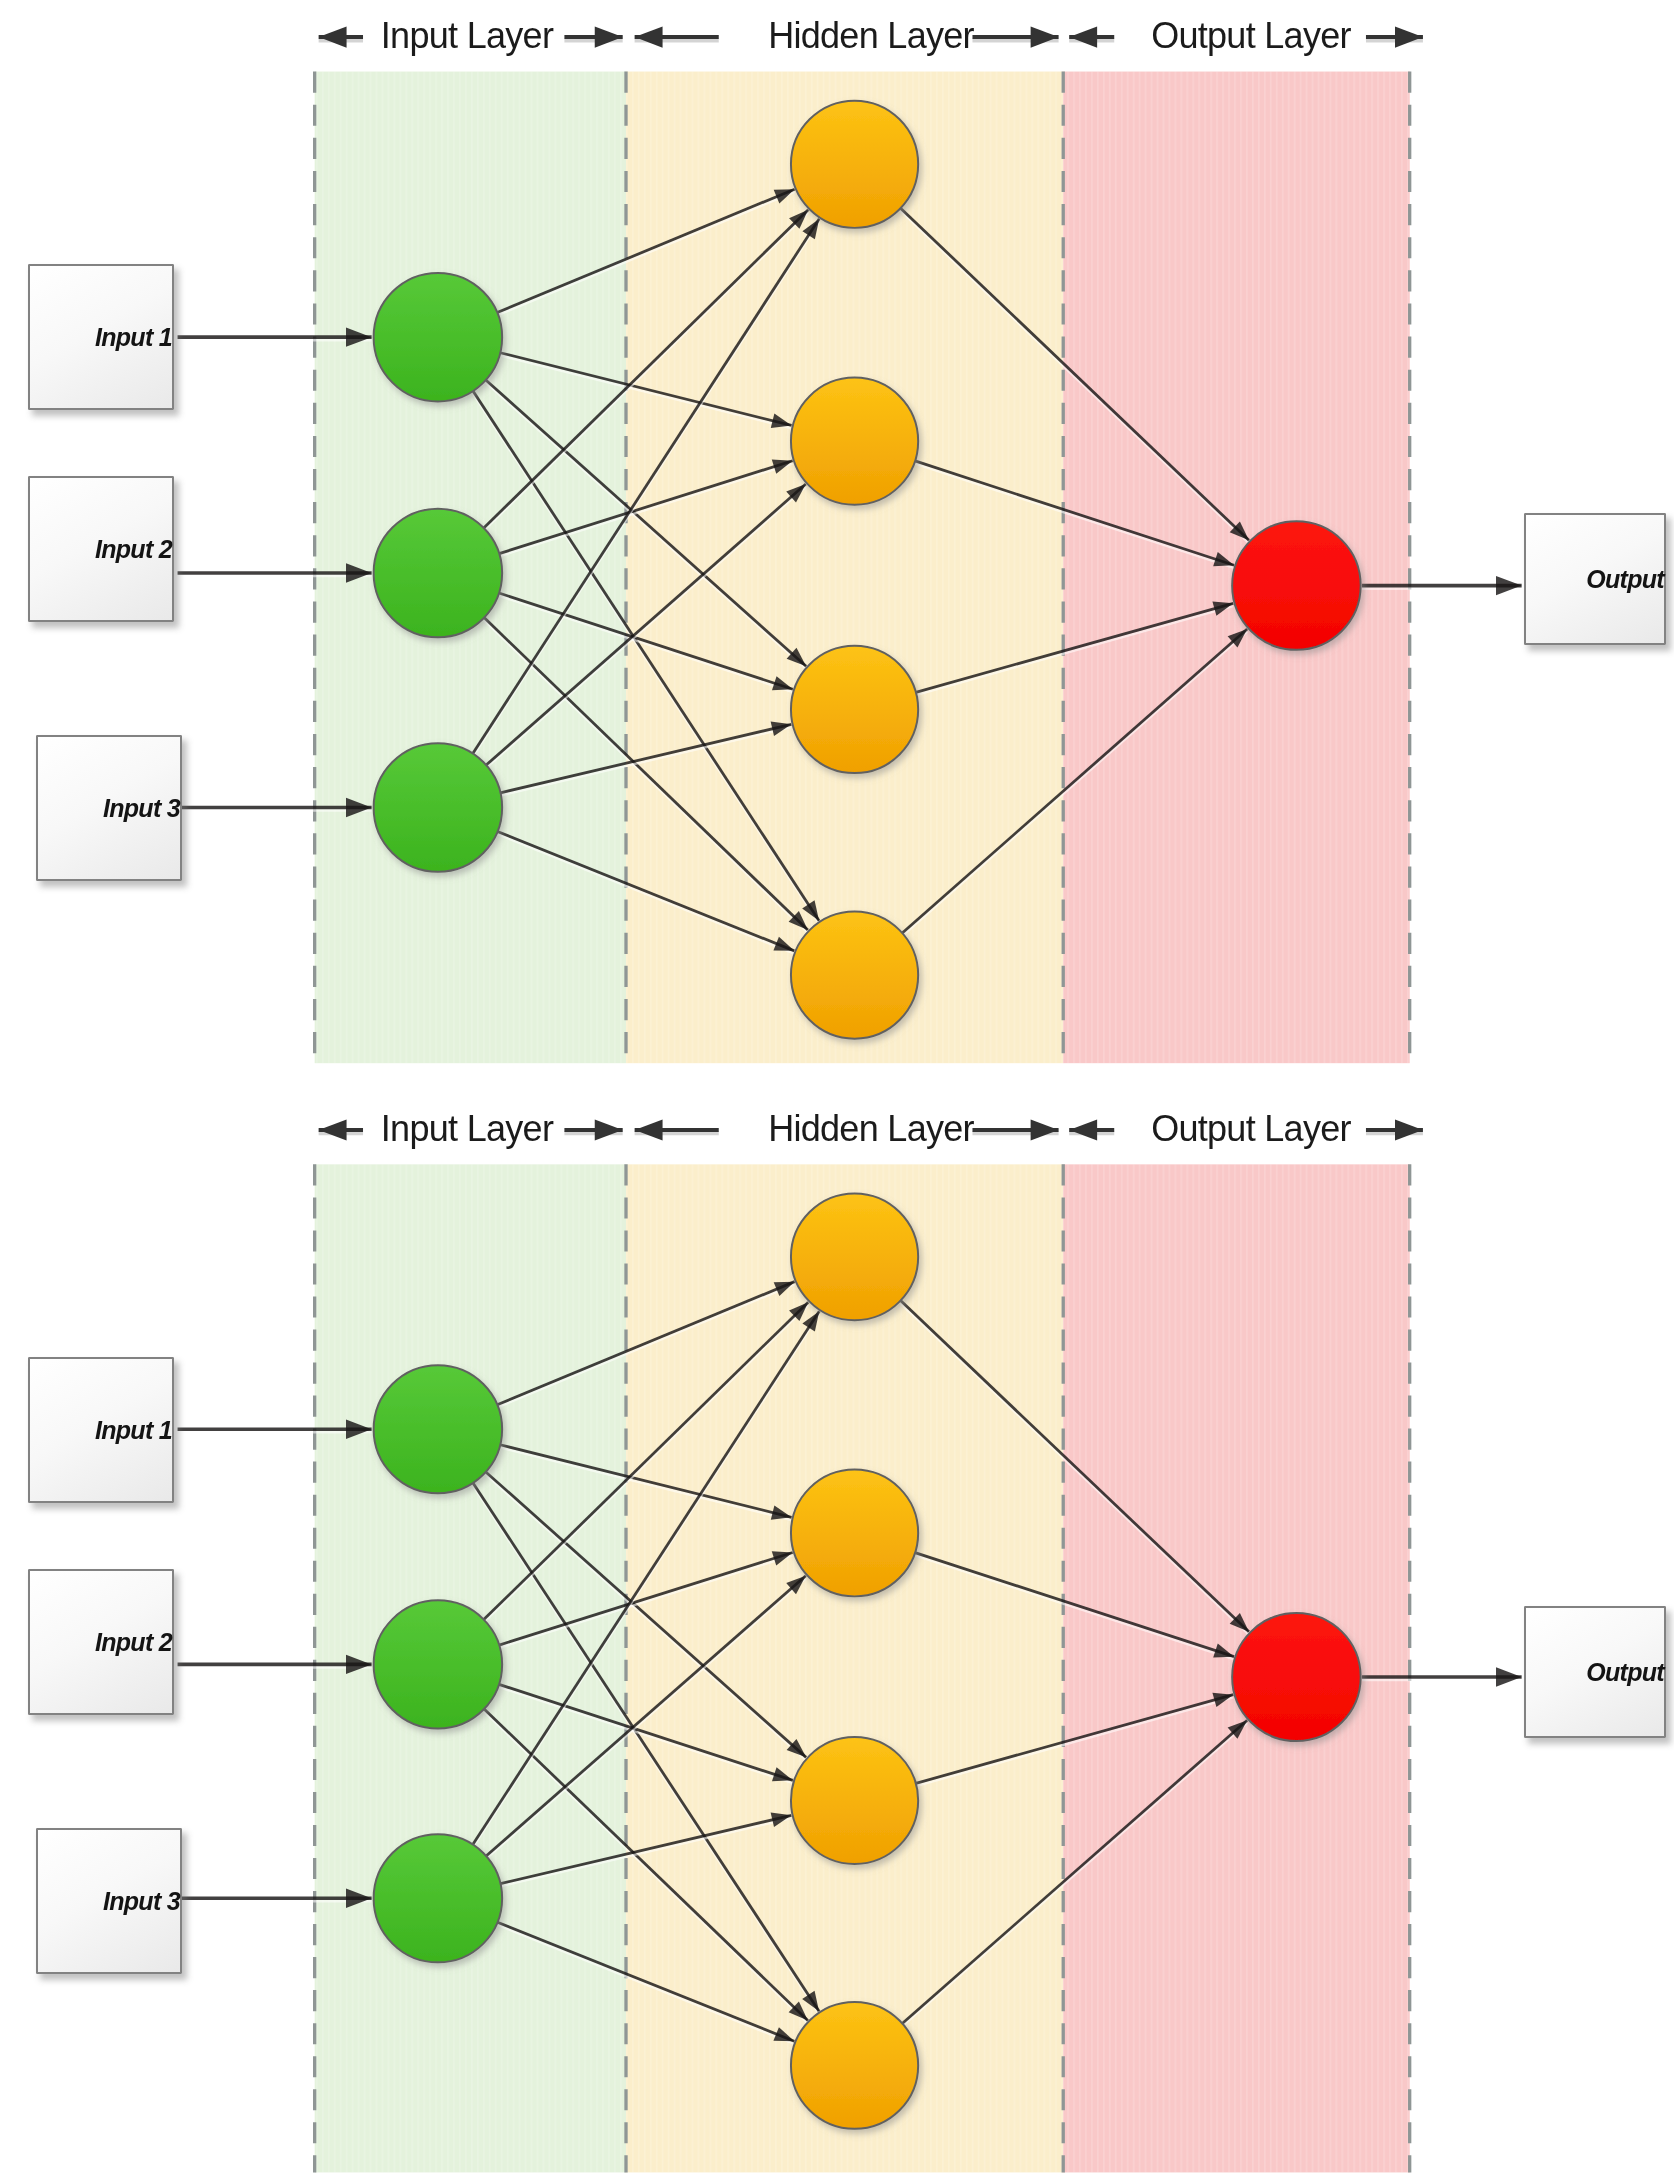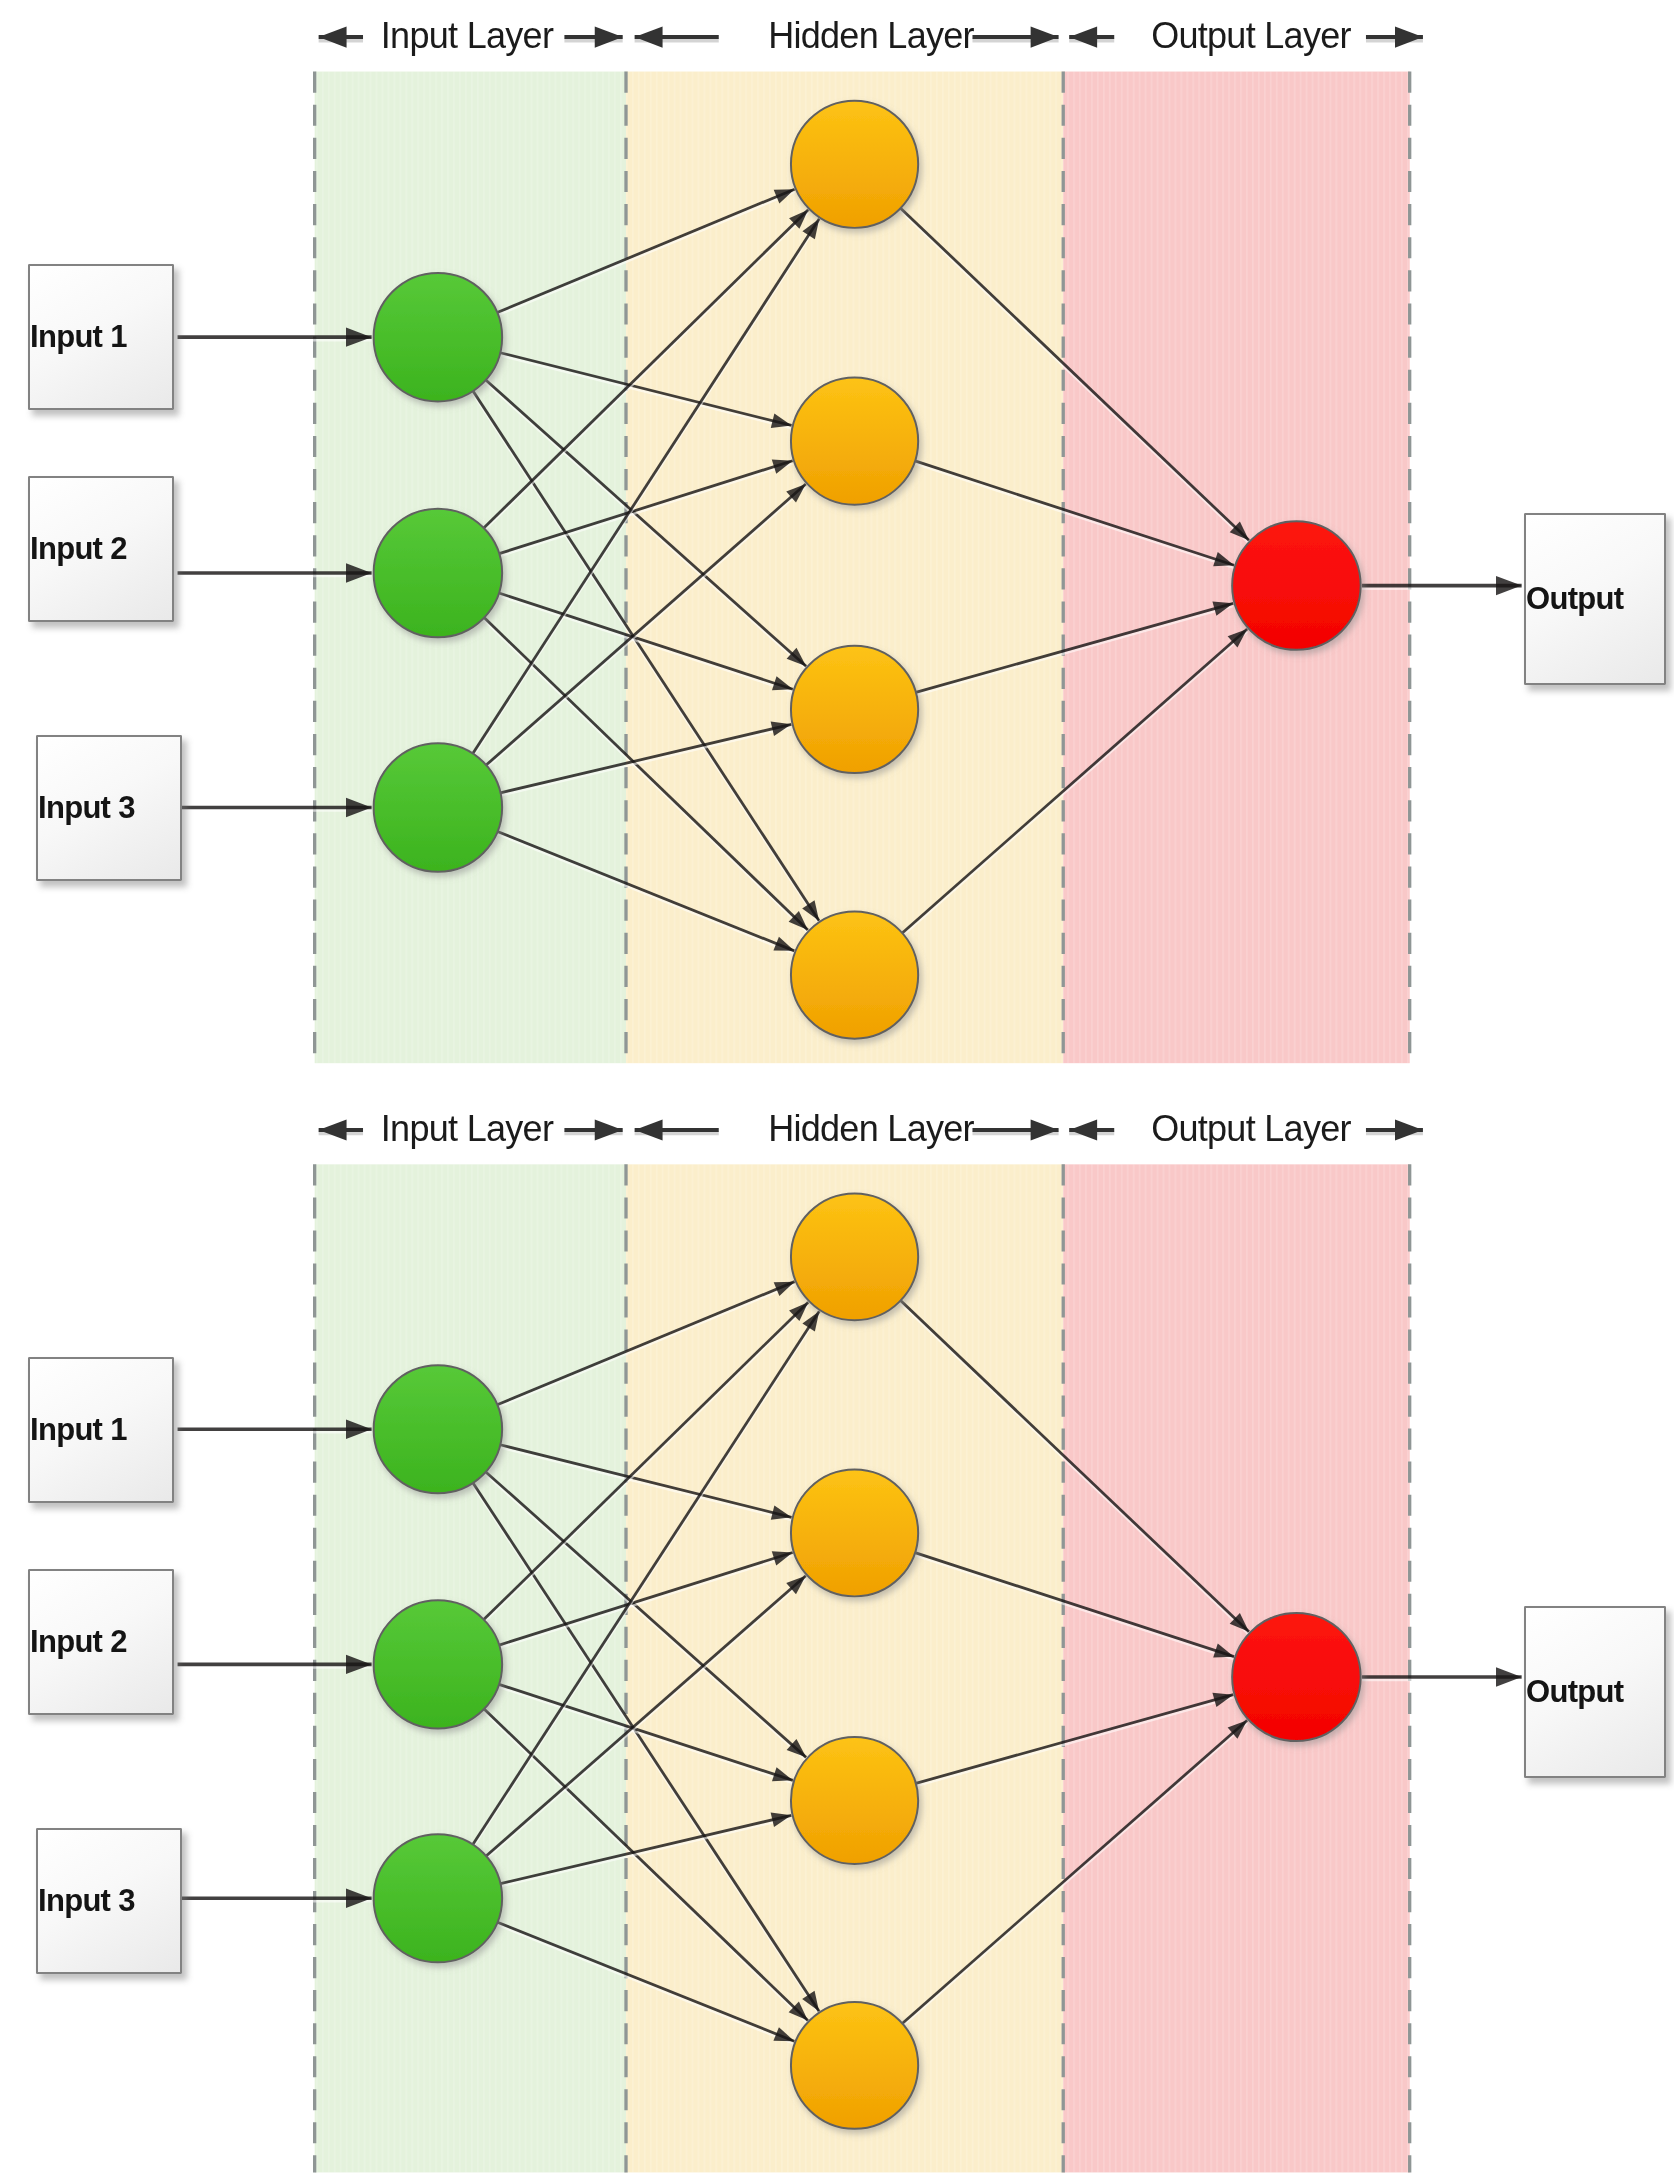--- a/index.html
+++ b/index.html
@@ -14,30 +14,30 @@
     position:absolute;top:17px;width:318px;text-align:center;
     font-weight:400;font-size:36px;line-height:38px;color:#1b1b1b;
     letter-spacing:-0.7px;white-space:nowrap;
   }
   .ll-input{left:308px;}   
   .ll-hidden{left:712px;} 
   .ll-output{left:1092px;} 
 
   .io-box{
     position:absolute;width:146px;height:146px;box-sizing:border-box;
-    display:flex;align-items:center;justify-content:flex-start;
+    display:flex;align-items:center;justify-content:flex-end;
     border:2px solid #828282;border-radius:1.3px;
     background:linear-gradient(150deg,#ffffff 0%,#f8f8f8 45%,#e9e9e9 100%);
     box-shadow:4.6px 5.3px 6px rgba(120,120,120,0.45);
-    font-weight:700;font-size:31px;color:#141414;letter-spacing:-0.7px;
+    font-weight:700;font-size:25px;color:#141414;letter-spacing:-0.7px;font-style:italic;
   }
   .in1{left:28px;top:264px;}
   .in2{left:28px;top:476px;}
   .in3{left:36px;top:735px;}
-  .outb{left:1524px;top:513px;width:142px;height:172px;}
+  .outb{left:1524px;top:513px;width:142px;height:132px;}
 </style>
 </head>
 <body>
 
 <div class="page">
 
   <section class="diagram">
     <svg class="net-svg" viewBox="0 0 2527 1650" preserveAspectRatio="none">
         <defs>
           <linearGradient id="g-0-input" x1="0" y1="0" x2="0" y2="1">

